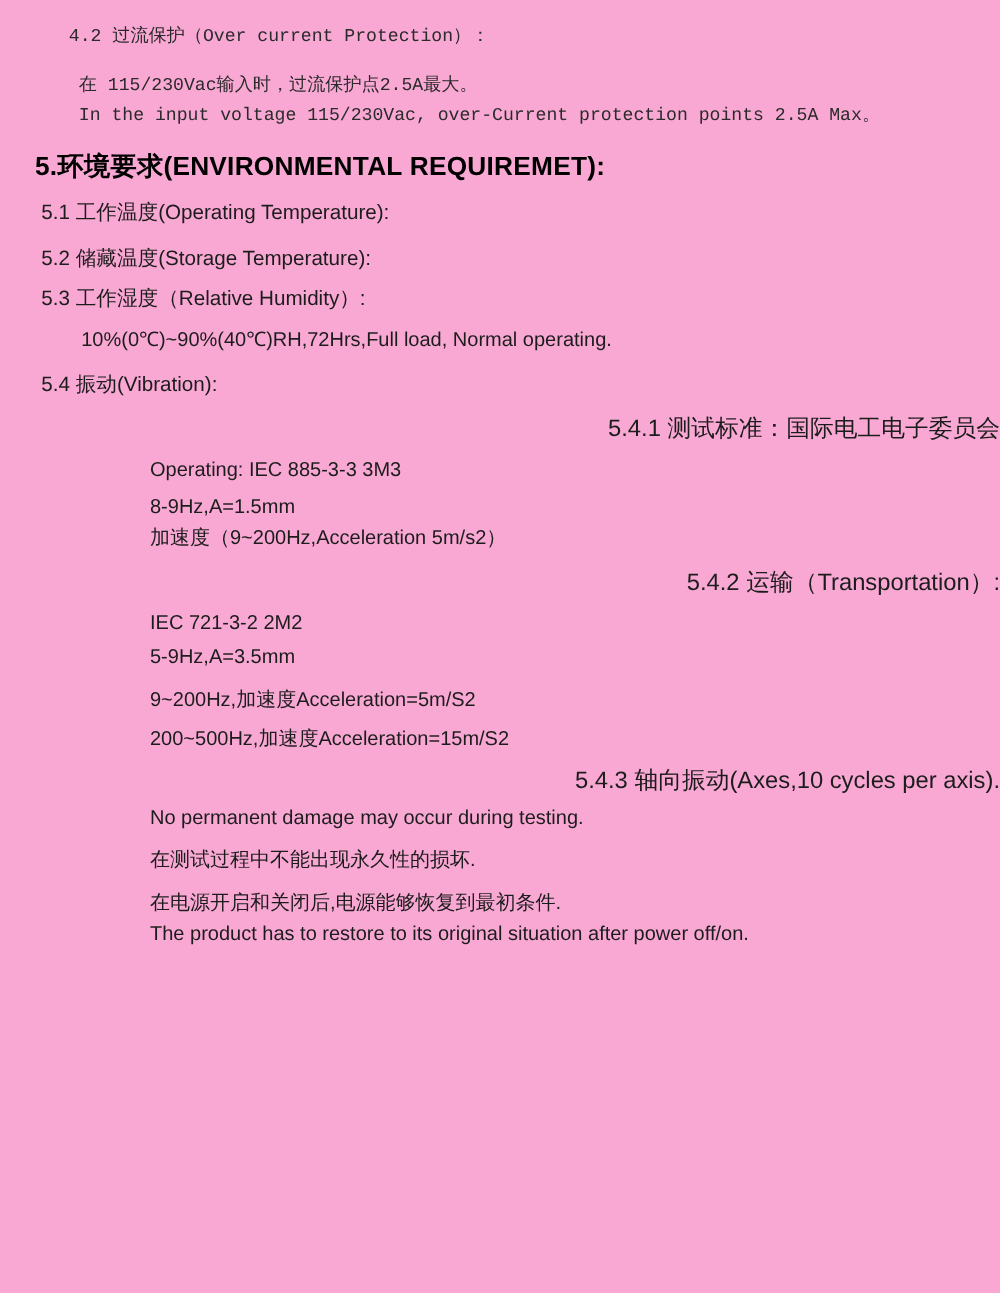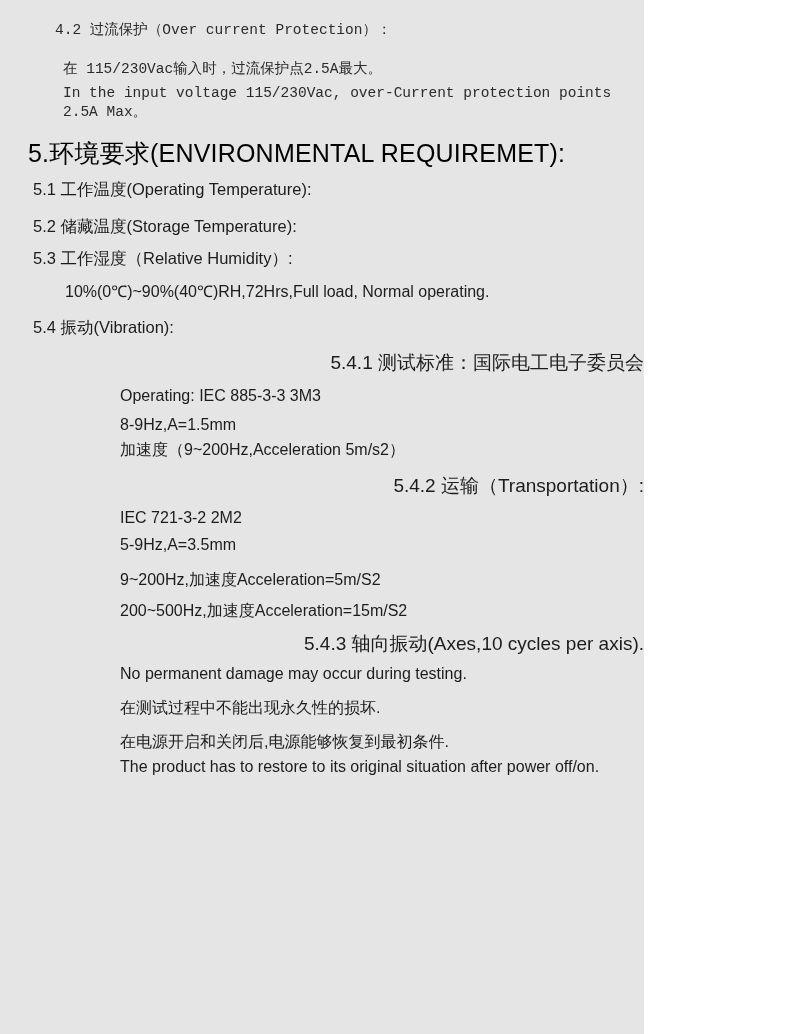--- a/index.html
+++ b/index.html
@@ -2,41 +2,41 @@
 <html><head>
 <meta charset="utf-8">
 <style>
   html, body {
     margin: 0;
     padding: 0;
     background: #ffffff;
   }
   .page {
     position: relative;
-    width: 644px;
+    width: 800px;
     height: 1034px;
-    background: #e5e5e5;
+    background: #f9a8d4;
     font-family: "Liberation Sans", sans-serif;
     color: #1c1c1c;
     overflow: hidden;
   }
   .line {
     white-space: pre-wrap;
     line-height: 20px;
   }
   
   .mono {
     font-family: "Liberation Mono", "DejaVu Sans Mono", monospace;
     font-size: 14.5px;
     color: #2a2a2a;
     line-height: 19px;
   }
   .heading {
-    font-size: 25px;
-    font-weight: 400;
+    font-size: 21px;
+    font-weight: 700;
     color: #000000;
     line-height: 26px;
     letter-spacing: 0.2px;
     white-space: pre-wrap;
   }
   .title1 { font-size: 16.5px; }
   .title2 { font-size: 19px; text-align: right; }
   .body1  { font-size: 16px; }
 
   

